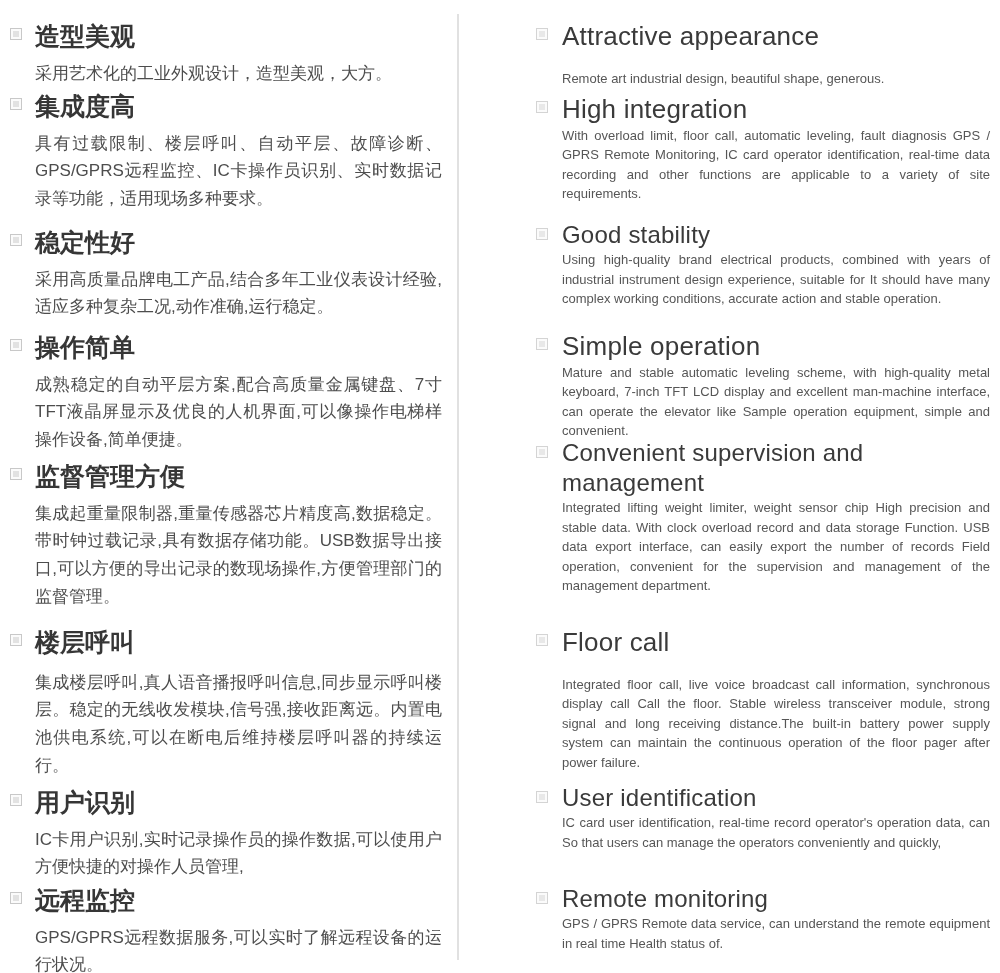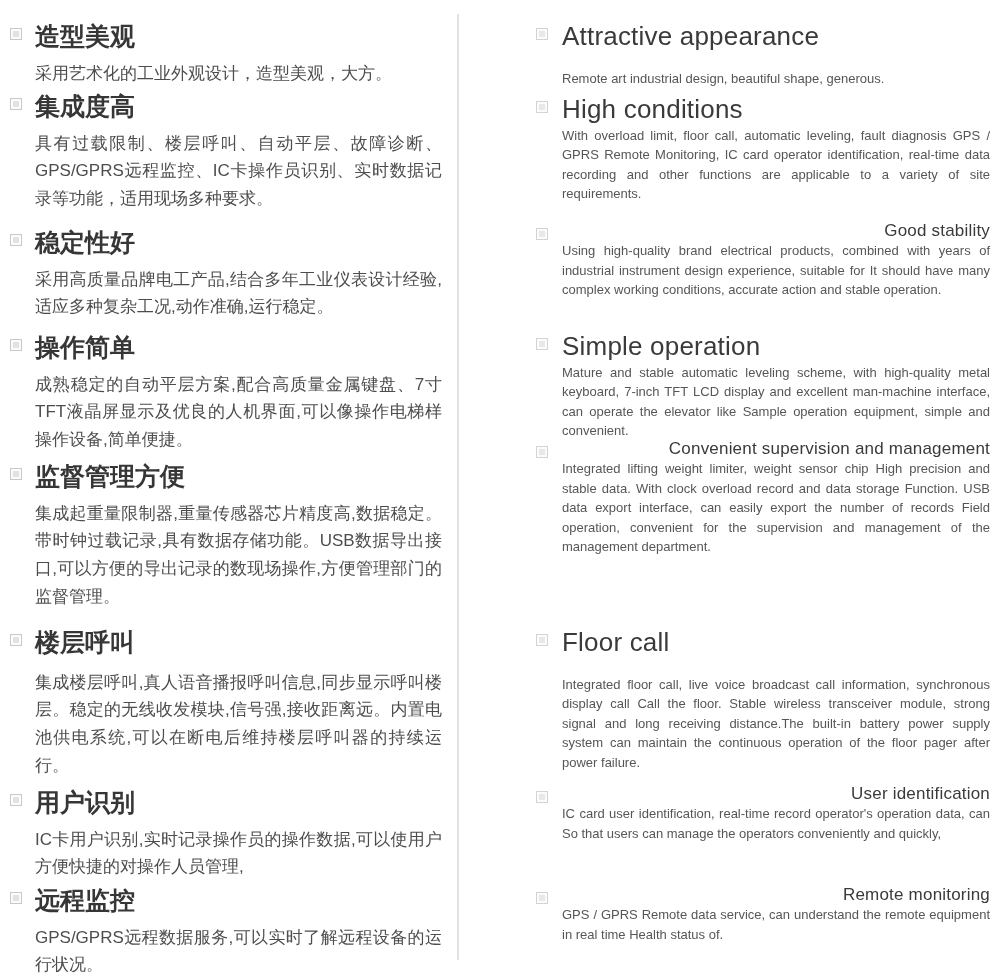--- a/index.html
+++ b/index.html
@@ -17,21 +17,21 @@
   .sq::after { content:""; position:absolute; left:2px; top:2px; width:6px; height:6px; background:#e2e2e2; }
   .sec.en .sq { border-color:#d4d4d4; }
   .sec.en .sq::after { background:#e8e8e8; }
 
   .zh .t { font-size:25px; font-weight:700; color:#363636; line-height:1.3;
            font-family:"Liberation Sans", sans-serif; }
   .zh .b { margin-top:7px; font-size:17px; color:#4d4d4d; line-height:1.63;
            text-align:justify; }
 
   .en .t { font-size:26px; font-weight:300; color:#3a3a3a; line-height:1.25; letter-spacing:0.2px; }
-  .en.h-lg .t { font-size:17px;text-align:right; }
+  .en.h-lg .t { font-size:24px; }
   .en .b { font-size:13px; color:#565656; line-height:1.5;
            text-align:justify; }
   .gap-lg .b { margin-top:16px; }
   .gap-md .b { margin-top:10px; }
 </style>
 </head>
 <body>
 
 <div class="divider"></div>
 
@@ -76,21 +76,21 @@
   <p class="b">GPS/GPRS远程数据服务,可以实时了解远程设备的运行状况。</p>
 </div>
 
 <div class="sec en gap-lg" style="top:20px">
   <span class="sq"></span>
   <h2 class="t">Attractive appearance</h2>
   <p class="b">Remote art industrial design, beautiful shape, generous.</p>
 </div>
 <div class="sec en" style="top:93px">
   <span class="sq"></span>
-  <h2 class="t">High conditions</h2>
+  <h2 class="t">High integration</h2>
   <p class="b">With overload limit, floor call, automatic leveling, fault diagnosis GPS / GPRS Remote Monitoring, IC card operator identification, real-time data recording and other functions are applicable to a variety of site requirements.</p>
 </div>
 <div class="sec en h-lg" style="top:220px">
   <span class="sq"></span>
   <h2 class="t">Good stability</h2>
   <p class="b">Using high-quality brand electrical products, combined with years of industrial instrument design experience, suitable for It should have many complex working conditions, accurate action and stable operation.</p>
 </div>
 <div class="sec en" style="top:330px">
   <span class="sq"></span>
   <h2 class="t">Simple operation</h2>

